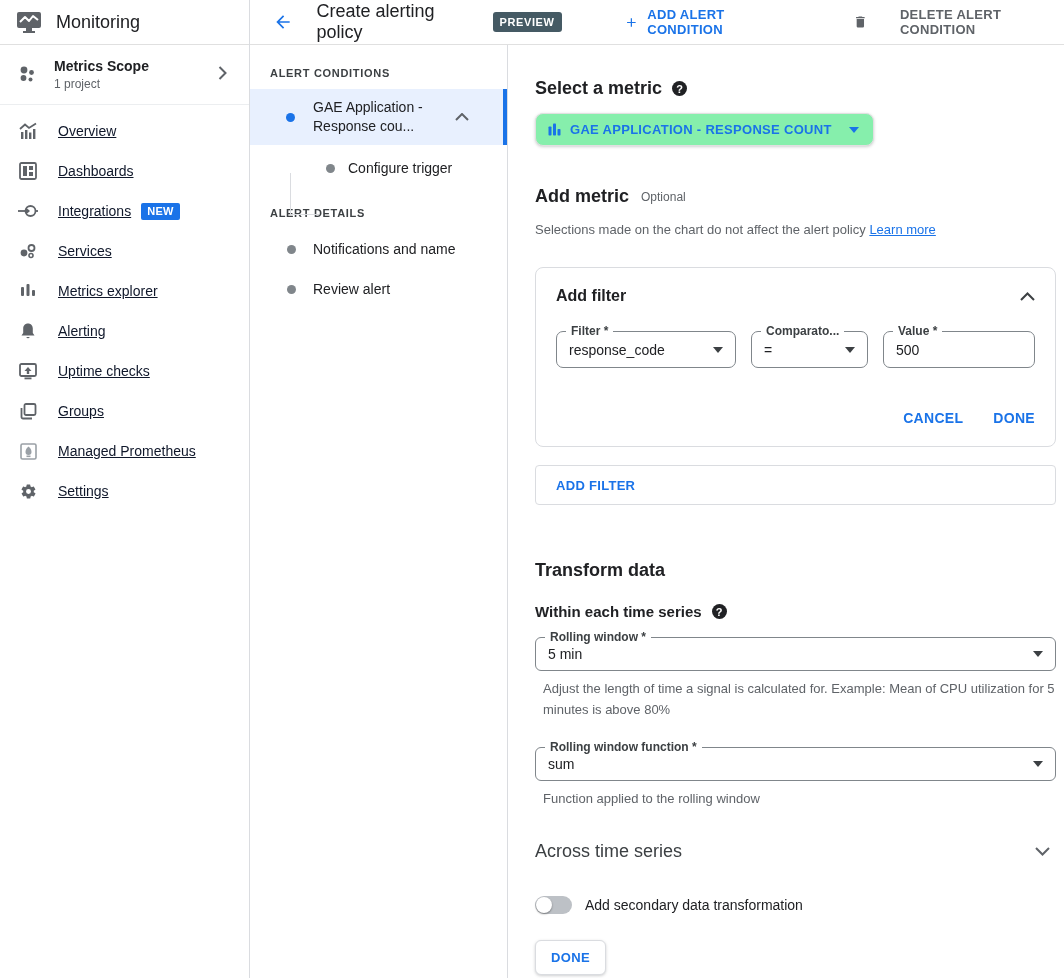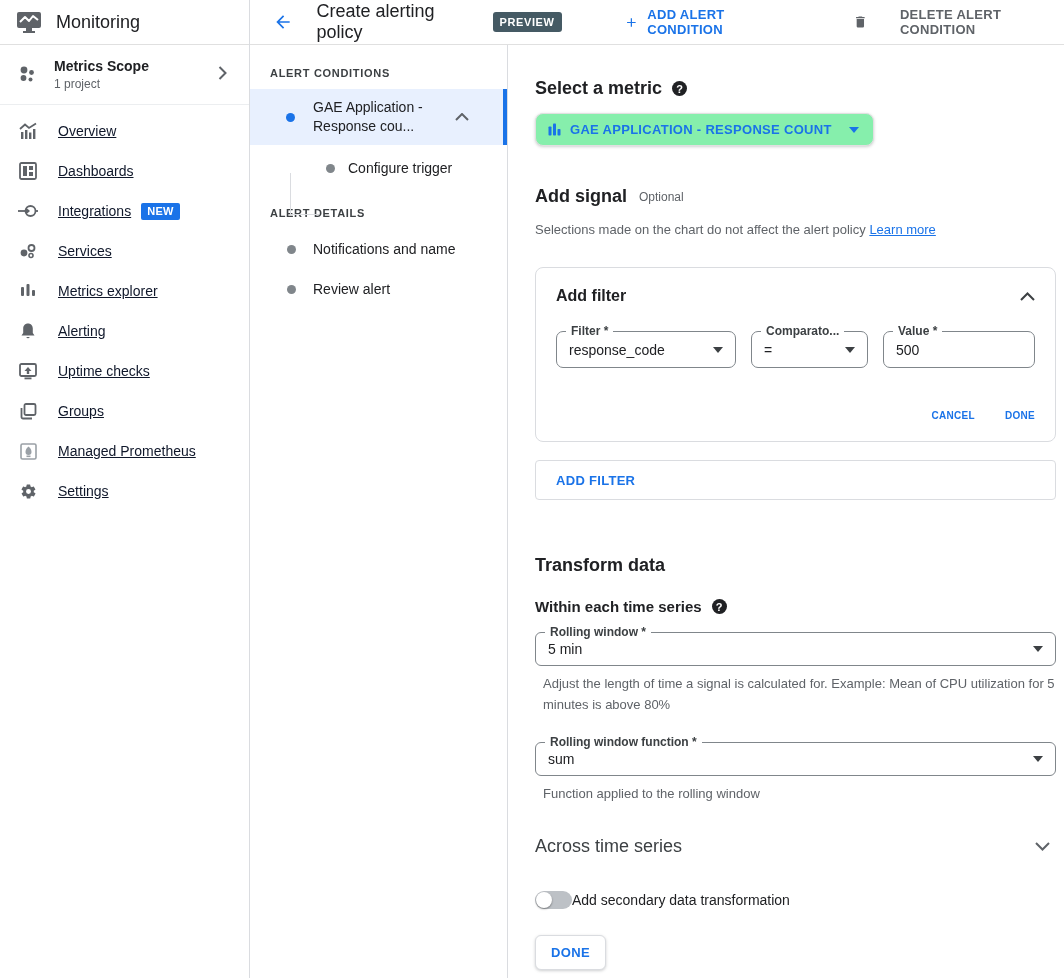--- a/index.html
+++ b/index.html
@@ -68,33 +68,33 @@
   .chev { cursor:pointer; display:inline-flex; }
   .fields-row { display:flex; gap:15px; margin-top:26px; }
   .field { position:relative; border:1px solid #80868b; border-radius:7px; height:37px; display:flex; align-items:center; padding:0 12px; background:#fff; }
   .flabel { position:absolute; top:-8px; left:9px; background:#fff; padding:0 5px; font-size:12px; font-weight:bold; color:#3c4043; white-space:nowrap; }
   .fvalue { font-size:14px; color:#202124; flex:1; }
   .f-filter { width:180px; }
   .f-comp { width:117px; }
   .f-value { width:152px; }
   .caret { flex:none; margin-left:8px; }
   .card-actions { display:flex; justify-content:flex-end; gap:30px; margin-top:42px; margin-bottom:4px; }
-  .text-btn { color:#1a73e8; font-size:10px; font-weight:bold; letter-spacing:.3px; cursor:pointer; }
+  .text-btn { color:#1a73e8; font-size:14px; font-weight:bold; letter-spacing:.3px; cursor:pointer; }
 
   .add-filter-box { margin-top:18px; border:1px solid #dadce0; border-radius:4px; height:40px; display:flex; align-items:center; padding-left:20px; cursor:pointer; }
   .add-filter-box span { color:#1a73e8; font-size:13px; font-weight:bold; letter-spacing:.3px; }
 
   .transform-title { margin-top:55px; }
   .within-row { margin-top:22px; display:flex; align-items:center; gap:10px; font-size:15px; font-weight:bold; color:#202124; }
   .wide-field { margin-top:17px; height:34px; border-radius:6px; }
   .helper { margin-top:7px; padding-left:8px; font-size:13px; color:#5f6368; line-height:21px; max-width:520px; }
   .wide-field2 { margin-top:27px; }
   .across-row { margin-top:32px; display:flex; align-items:center; justify-content:space-between; padding-right:6px; }
   .across-title { font-size:18px; color:#3c4043; font-weight:normal; }
-  .toggle-row { margin-top:34px; display:flex; align-items:center; }
+  .toggle-row { margin-top:34px; display:flex; align-items:center; gap:13px; }
   .toggle { width:37px; height:18px; border-radius:10px; background:#bdc1c6; position:relative; cursor:pointer; flex:none; }
   .toggle .thumb { position:absolute; left:1px; top:1px; width:16px; height:16px; border-radius:50%; background:#fff; box-shadow:0 1px 2px rgba(0,0,0,.4); }
   .toggle-label { font-size:14px; color:#202124; }
   .next-btn { margin-top:26px; display:inline-block; padding:9px 15px; border:1px solid #dadce0; border-radius:6px; background:#fff; box-shadow:0 1px 3px rgba(60,64,67,.25); color:#1a73e8; font-size:13px; font-weight:bold; letter-spacing:.4px; cursor:pointer; }
 </style>
 </head>
 <body>
 
 <div class="app">
 
@@ -316,21 +316,21 @@
                 <rect x="9.5" y="6" width="3" height="6.5" rx="0.8"></rect>
               </g>
             </svg>
           <span>GAE APPLICATION - RESPONSE COUNT</span>
           <svg class="caret" width="10" height="6" viewBox="0 0 10 6">
               <polygon points="0,0 10,0 5,6" fill="#1a73e8"></polygon>
             </svg>
         </div>
 
         <h1 class="section" style="margin-top:40px;">
-          <span>Add signal</span>
+          <span>Add metric</span>
           <span class="optional">Optional</span>
         </h1>
         <p class="filters-note">
           <span>Selections made on the chart do not affect the alert policy</span>
           <span class="link">Learn more</span>
         </p>
 
         <div class="filter-card">
           <div class="filter-card-head">
             <span class="filter-card-title">Add filter</span>

